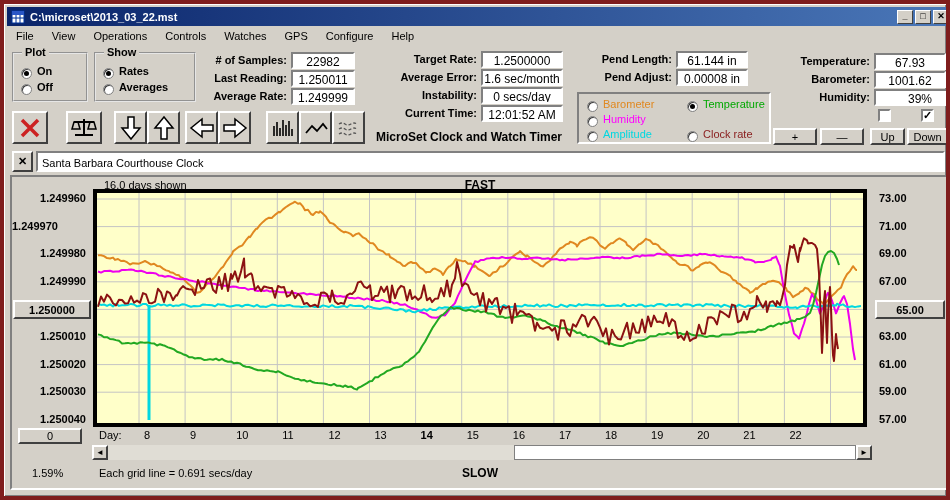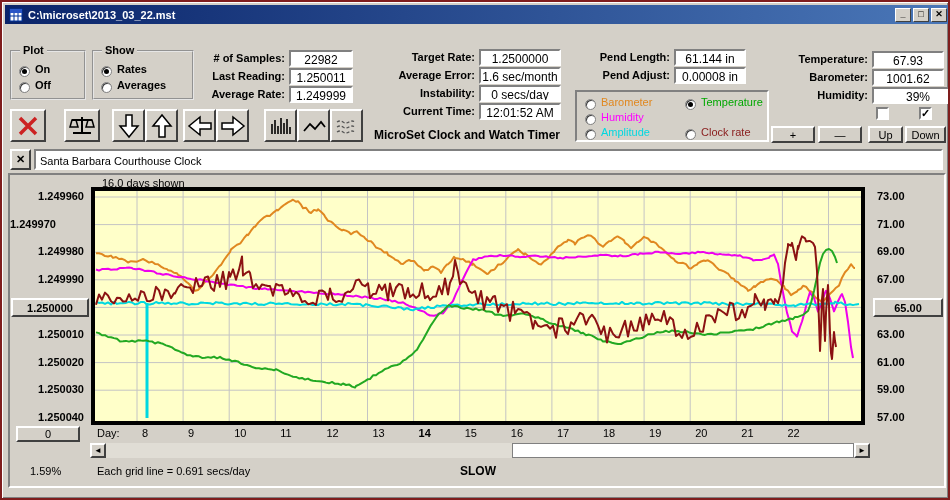--- a/index.html
+++ b/index.html
@@ -1,17 +1,17 @@
 <!DOCTYPE html>
 <html><head>
 <meta charset="utf-8">
 <style>
   html,body{margin:0;padding:0;background:#3a6ea5;}
   *{box-sizing:border-box;font-family:"Liberation Sans",sans-serif;}
-  #win{position:relative;width:950px;height:500px;background:#d4d0c8;border:2px solid #7f1d1d;
+  #win{position:relative;width:950px;height:500px;background:#d4d0c8;border:4px solid #7f1d1d;
        box-shadow:inset 1px 1px 0 #fff, inset -1px -1px 0 #808080;overflow:hidden;}
   .abs{position:absolute;}
   .lbl{font-size:11px;font-weight:bold;color:#000;text-align:right;white-space:nowrap;}
   .field{background:#fff;border:2px solid;border-color:#808080 #fff #fff #808080;
          font-size:12px;text-align:center;color:#000;padding-top:1px;white-space:nowrap;overflow:hidden;}
   .raised{background:#d4d0c8;border:2px solid;border-color:#fff #404040 #404040 #fff;
           display:flex;align-items:center;justify-content:center;font-size:11px;color:#000;}
   .groupbox{border:2px groove #e6e6e6;position:absolute;}
   .gb-label{position:absolute;top:-8px;left:8px;background:#d4d0c8;padding:0 3px;
             font-size:11px;font-weight:bold;}
@@ -56,20 +56,30 @@
       <line x1="5" y1="5" x2="5" y2="13" stroke="#00339a"></line>
       <line x1="9" y1="5" x2="9" y2="13" stroke="#00339a"></line>
     </svg>
     <span>C:\microset\2013_03_22.mst</span>
     <span style="flex:1"></span>
     <span class="tbtn">_</span>
     <span class="tbtn">□</span>
     <span class="tbtn" style="margin-right:2px">✕</span>
   </div>
 
+  <div class="abs menubar">
+    <span class="menuitem">File</span>
+    <span class="menuitem">View</span>
+    <span class="menuitem">Operations</span>
+    <span class="menuitem">Controls</span>
+    <span class="menuitem">Watches</span>
+    <span class="menuitem">GPS</span>
+    <span class="menuitem">Configure</span>
+    <span class="menuitem">Help</span>
+  </div>
 
   <div class="groupbox" style="left:8px;top:48px;width:76px;height:50px">
     <span class="gb-label">Plot</span>
     <div class="abs" style="left:7px;top:11px">
       <span class="radio sel"></span><span class="rlabel">On</span>
     </div>
     <div class="abs" style="left:7px;top:27px">
       <span class="radio"></span><span class="rlabel">Off</span>
     </div>
   </div>
@@ -175,20 +185,21 @@
     </svg>
   </div>
 
   <div class="abs raised" style="left:8px;top:147px;width:21px;height:21px;font-weight:bold">✕</div>
   <div class="abs namefield" style="left:32px;top:147px;width:909px;height:21px">
     <input class="nameinput" value="Santa Barbara Courthouse Clock" style="">
   </div>
 
   <div class="abs chartpanel"></div>
   <div class="abs smalltext" style="left:100px;top:175px">16.0 days shown</div>
+  <div class="abs boldcenter" style="left:89px;top:174px;width:774px">FAST</div>
 
   <div class="abs plotbox"></div>
   <svg id="plot-svg" class="abs" style="left:93px;top:189px" width="766" height="230">
       <line x1="42" x2="42" y1="0" y2="230" stroke="#c4c4c4"></line>
       <line x1="88.1" x2="88.1" y1="0" y2="230" stroke="#c4c4c4"></line>
       <line x1="134.2" x2="134.2" y1="0" y2="230" stroke="#c4c4c4"></line>
       <line x1="180.3" x2="180.3" y1="0" y2="230" stroke="#c4c4c4"></line>
       <line x1="226.4" x2="226.4" y1="0" y2="230" stroke="#c4c4c4"></line>
       <line x1="272.5" x2="272.5" y1="0" y2="230" stroke="#c4c4c4"></line>
       <line x1="318.6" x2="318.6" y1="0" y2="230" stroke="#c4c4c4"></line>

